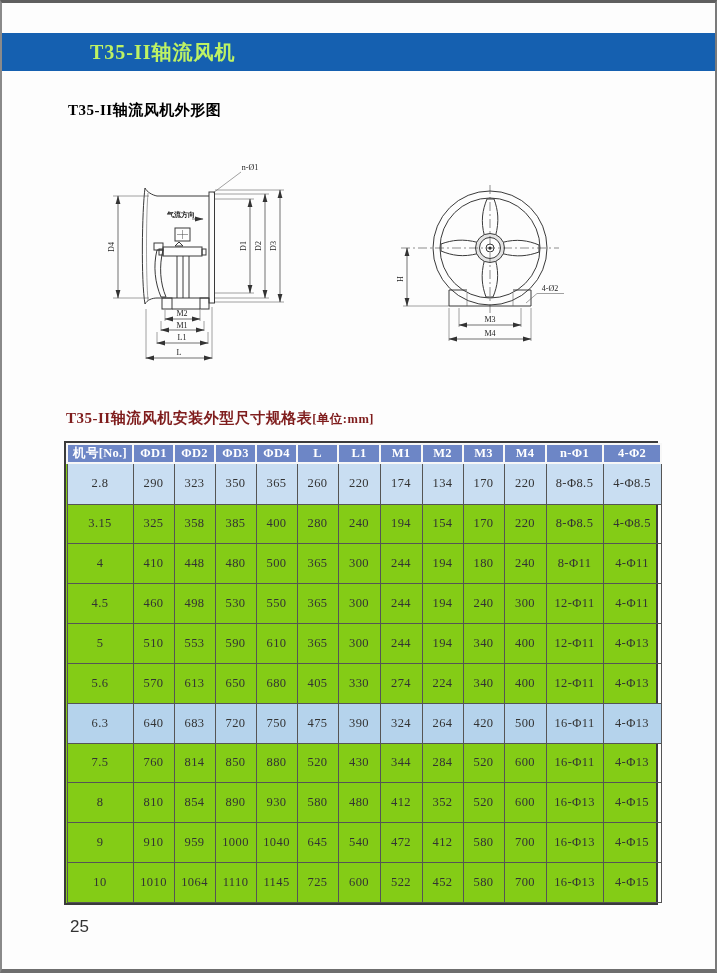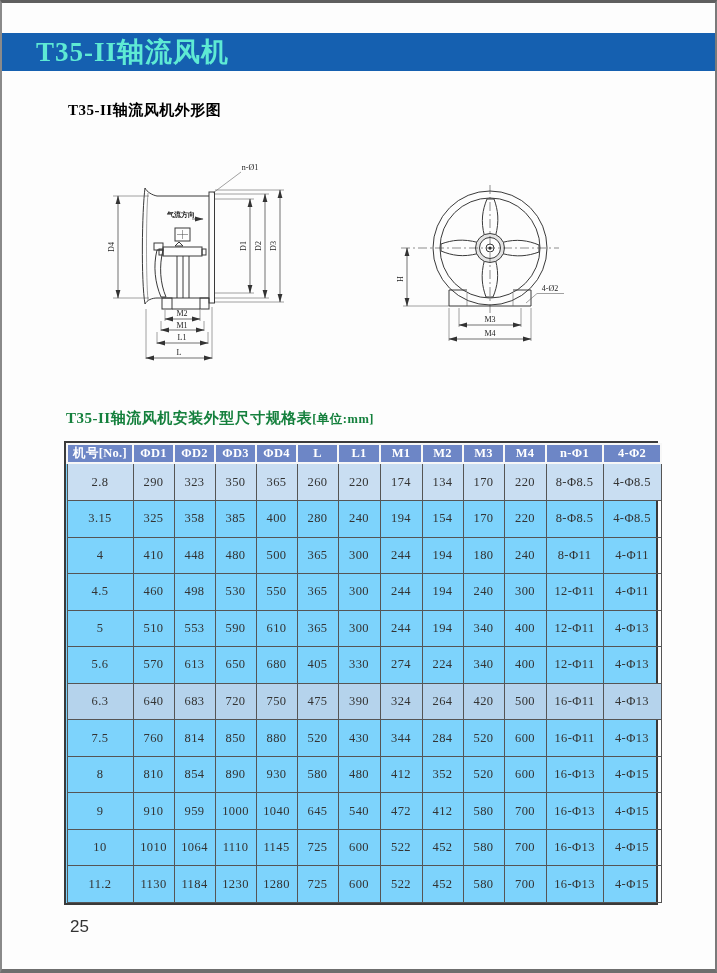--- a/index.html
+++ b/index.html
@@ -8,35 +8,35 @@
     box-sizing:border-box;overflow:hidden;
     border-top:3px solid #5f5f5f;border-bottom:4px solid #6e6e6e;
     border-left:2px solid #8a8a8a;border-right:2px solid #7a7a7a;
     font-family:"Liberation Serif", serif;
   }
   .title-bar{
     position:absolute;left:0;top:30px;width:100%;height:38px;
     background:#1560b0;display:flex;align-items:center;
   }
   .title-bar .t{
-    margin-left:34px;color:#5eead4;font-size:27px;font-weight:bold;letter-spacing:1px;
+    margin-left:88px;color:#bef264;font-size:20px;font-weight:bold;letter-spacing:1px;
   }
   .section-title{
     position:absolute;left:66px;top:98px;color:#000000;font-size:15px;font-weight:bold;letter-spacing:0.5px;
   }
   .drawing-svg{position:absolute;}
   #sideView{left:103px;top:148px;}
   #frontView{left:385px;top:158px;}
   .table-title{
-    position:absolute;left:64px;top:406px;color:#15803d;font-size:15px;font-weight:bold;letter-spacing:0.5px;
+    position:absolute;left:64px;top:406px;color:#7f1d1d;font-size:15px;font-weight:bold;letter-spacing:0.5px;
   }
   .table-title .unit{font-size:12.5px;}
   .table-wrap{
     position:absolute;left:62px;top:438px;width:594px;height:464px;
-    border:2px solid #3a3a3a;box-sizing:border-box;background:#7dd3fc;
+    border:2px solid #3a3a3a;box-sizing:border-box;background:#84cc16;
   }
   table.dim{
     width:100%;height:100%;border-collapse:collapse;table-layout:fixed;
   }
   table.dim th{
     background:#6d86c6;color:#ffffff;font-size:12.5px;font-weight:bold;
     border:2px solid #f7f7f7;padding:0;text-align:center;letter-spacing:0.3px;
   }
   table.dim td{
     border:1px solid #555555;font-size:12.5px;color:#333333;
@@ -419,34 +419,19 @@
             <td>1145</td>
             <td>725</td>
             <td>600</td>
             <td>522</td>
             <td>452</td>
             <td>580</td>
             <td>700</td>
             <td>16-Φ13</td>
             <td>4-Φ15</td>
           </tr>
-          <tr>
-            <td>11.2</td>
-            <td>1130</td>
-            <td>1184</td>
-            <td>1230</td>
-            <td>1280</td>
-            <td>725</td>
-            <td>600</td>
-            <td>522</td>
-            <td>452</td>
-            <td>580</td>
-            <td>700</td>
-            <td>16-Φ13</td>
-            <td>4-Φ15</td>
-          </tr>
         </tbody>
     </table>
   </div>
 
   <div class="page-number">25</div>
 
 </div>
 
 </body></html>

